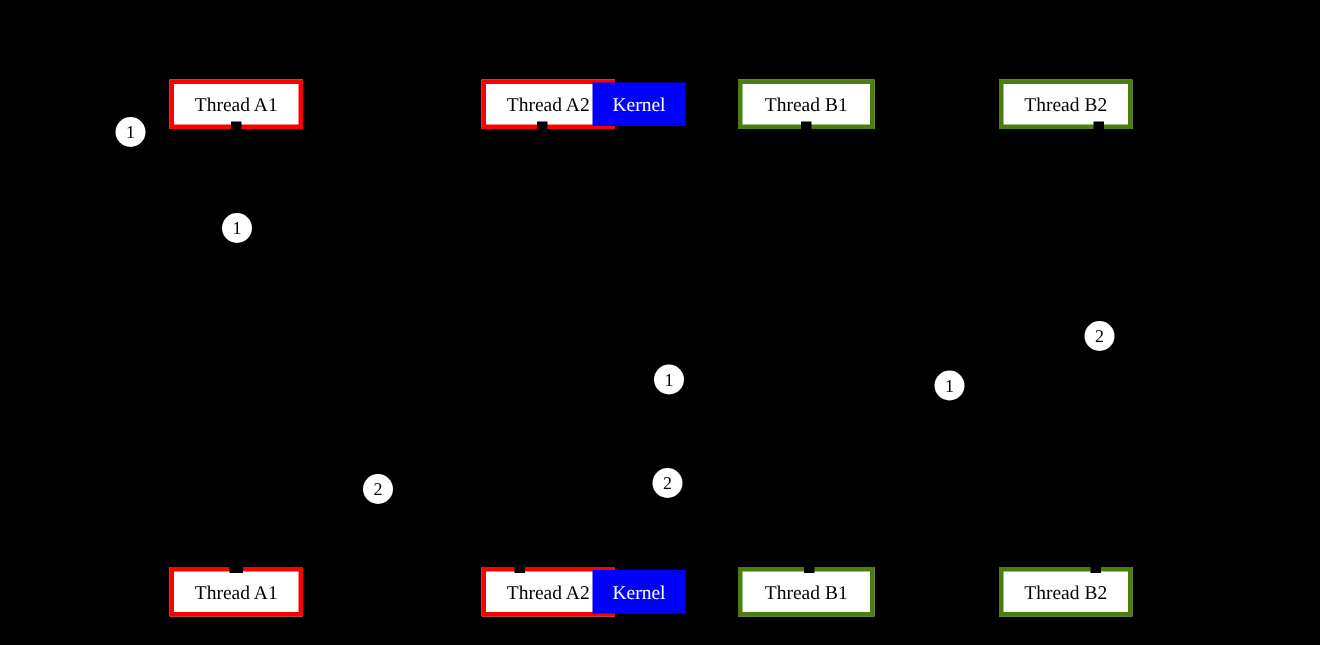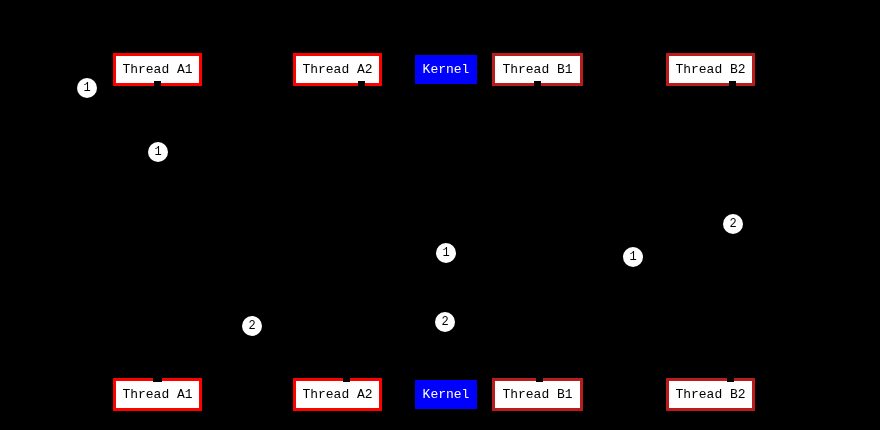--- a/index.html
+++ b/index.html
@@ -6,50 +6,50 @@
     margin: 0;
     padding: 0;
     background: #000000;
   }
   .canvas {
     position: relative;
     width: 760px;
     height: 430px;
     background: #000000;
     overflow: hidden;
-    font-family: Liberation Mono, monospace;
+    font-family: Liberation Serif, serif;
     border-radius: 15px;
   }
   .node {
     position: absolute;
     box-sizing: border-box;
     height: 33px;
     background: #ffffff;
     color: #000000;
     display: flex;
     align-items: center;
     justify-content: center;
     font-size: 13px;
     white-space: nowrap;
   }
   .thread-a { border: 3px solid #ff0000; }
-  .thread-b { border: 3px solid #b91c1c; }
+  .thread-b { border: 3px solid #4d7c0f; }
   .kernel {
     background: #0000ff;
     color: #ffffff;
     border: none;
     height: 29px;
   }
   .row-top    { top: 53px; }
   .row-bottom { top: 378px; }
   .row-top.kernel    { top: 55px; }
   .row-bottom.kernel { top: 380px; }
   .pos-a1 { left: 113px; width: 89px; }
-  .pos-a2 { left: 293px; width: 89px; }
-  .pos-k  { left: 415px; width: 62px; justify-content: center; }
+  .pos-a2 { left: 321px; width: 89px; }
+  .pos-k  { left: 395px; width: 62px; justify-content: center; }
   .pos-b1 { left: 492px; width: 91px; }
   .pos-b2 { left: 666px; width: 89px; }
   .badge {
     position: absolute;
     box-sizing: border-box;
     width: 20px;
     height: 20px;
     border-radius: 50%;
     background: #ffffff;
     color: #000000;

